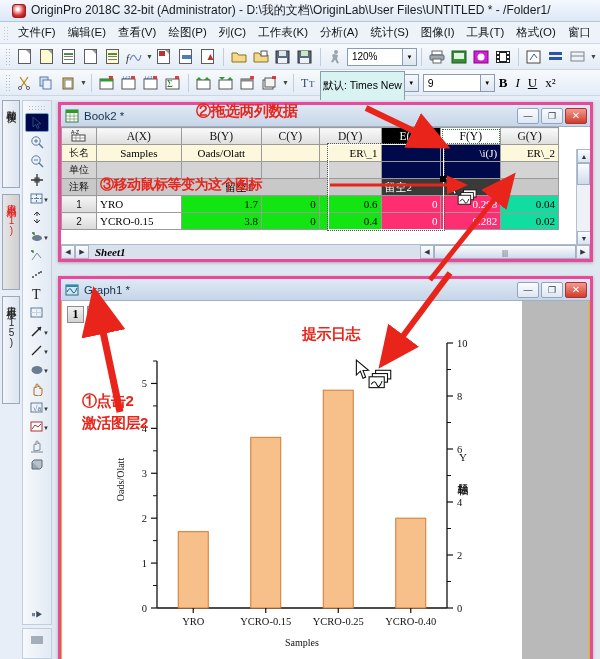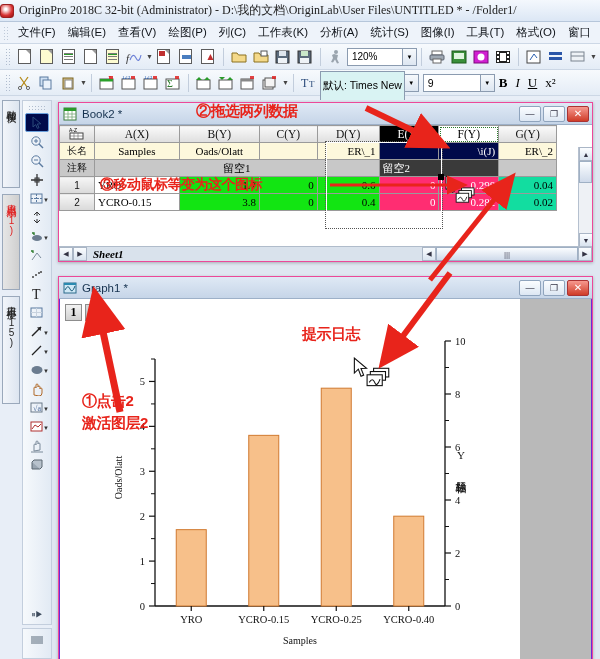--- a/index.html
+++ b/index.html
@@ -10,21 +10,21 @@
     background:#e8eef7;
     font-size:11px;
     -webkit-font-smoothing:none;
   }
   #app { position:relative; width:600px; height:659px; }
 
   
   .titlebar {
     height:22px; background:linear-gradient(#f4f8fd,#dce7f5);
     border-bottom:1px solid #b6c6da;
-    display:flex; align-items:center; padding:0 0;font-family:Liberation Serif, serif;
+    display:flex; align-items:center; padding:0 12px;
   }
   .titlebar .app-icon {
     width:14px;height:14px;border-radius:3px;
     background:radial-gradient(circle at 40% 35%, #fff 10%, #d73030 60%, #8e1010 100%);
     margin-right:5px; flex:none;
     border:1px solid #9b2020;
   }
   .titlebar .title-text { font-size:12px; color:#1b1b1b; white-space:nowrap; }
 
   
@@ -88,21 +88,21 @@
   .ptool.sel { border:1px solid #6aa0dc; background:#d8e9fb; border-radius:2px; }
   .ptool .ar { position:absolute; right:0px; bottom:5px; font-size:6px; color:#333;}
   .toolpal2 { position:absolute; left:22px; top:628px; width:30px; height:31px;
      background:linear-gradient(90deg,#f6f9fc,#e2eaf4); border:1px solid #c3cedd;
      display:flex; flex-direction:column; align-items:center; }
 
   
   .mdi { position:absolute; left:52px; top:100px; right:0; bottom:0; background:#dfe7f1; }
 
   
-  .win { position:absolute; background:#6d28d9; border:1px solid #ec4899;
+  .win { position:absolute; background:#eab308; border:3px solid #ec4899;
      box-shadow:0 1px 3px rgba(0,0,0,.25); }
   .win-title { height:22px; display:flex; align-items:center;
      background:linear-gradient(#dfe9f5,#c6d5e8); border-bottom:1px solid #9db0c8; padding-left:4px; }
   .win-title .wicon { width:14px;height:14px;margin-right:5px; flex:none; }
   .win-title .wtext { font-size:11.5px; color:#16324f; flex:1; white-space:nowrap;}
   .wbtns { display:flex; gap:2px; padding-right:3px; }
   .wbtn { width:22px;height:16px;border:1px solid #8fa4bd;border-radius:2px;
      background:linear-gradient(#fbfdff,#dde7f3); display:flex;align-items:center;justify-content:center;
      font-size:9px;color:#334; }
   .wbtn.close { background:linear-gradient(#f6998f,#cf3c28); border-color:#a33; color:#fff; font-size:10px;}
@@ -608,20 +608,30 @@
           </tr>
           <tr class="lnrow">
             <td class="rowhdr">长名</td>
             <td style="text-align:center">Samples</td>
             <td style="text-align:center">Oads/Olatt</td>
             <td style="text-align:right"></td>
             <td style="text-align:right">ER\_1</td>
             <td class="sel"></td>
             <td class="sel" style="text-align:right">\i(J)</td>
             <td style="text-align:right">ER\_2</td>
+          </tr>
+          <tr class="unrow">
+            <td class="rowhdr">单位</td>
+            <td></td>
+            <td></td>
+            <td></td>
+            <td></td>
+            <td class="sel"></td>
+            <td class="sel"></td>
+            <td></td>
           </tr>
           <tr class="cmrow">
             <td class="rowhdr">注释</td>
             <td colspan="4" style="text-align:center">留空1</td>
             <td colspan="2" class="selgray" style="text-align:left">留空2</td>
             <td></td>
           </tr>
           <tr>
             <td class="rowhdr">1</td>
             <td>YRO</td>

